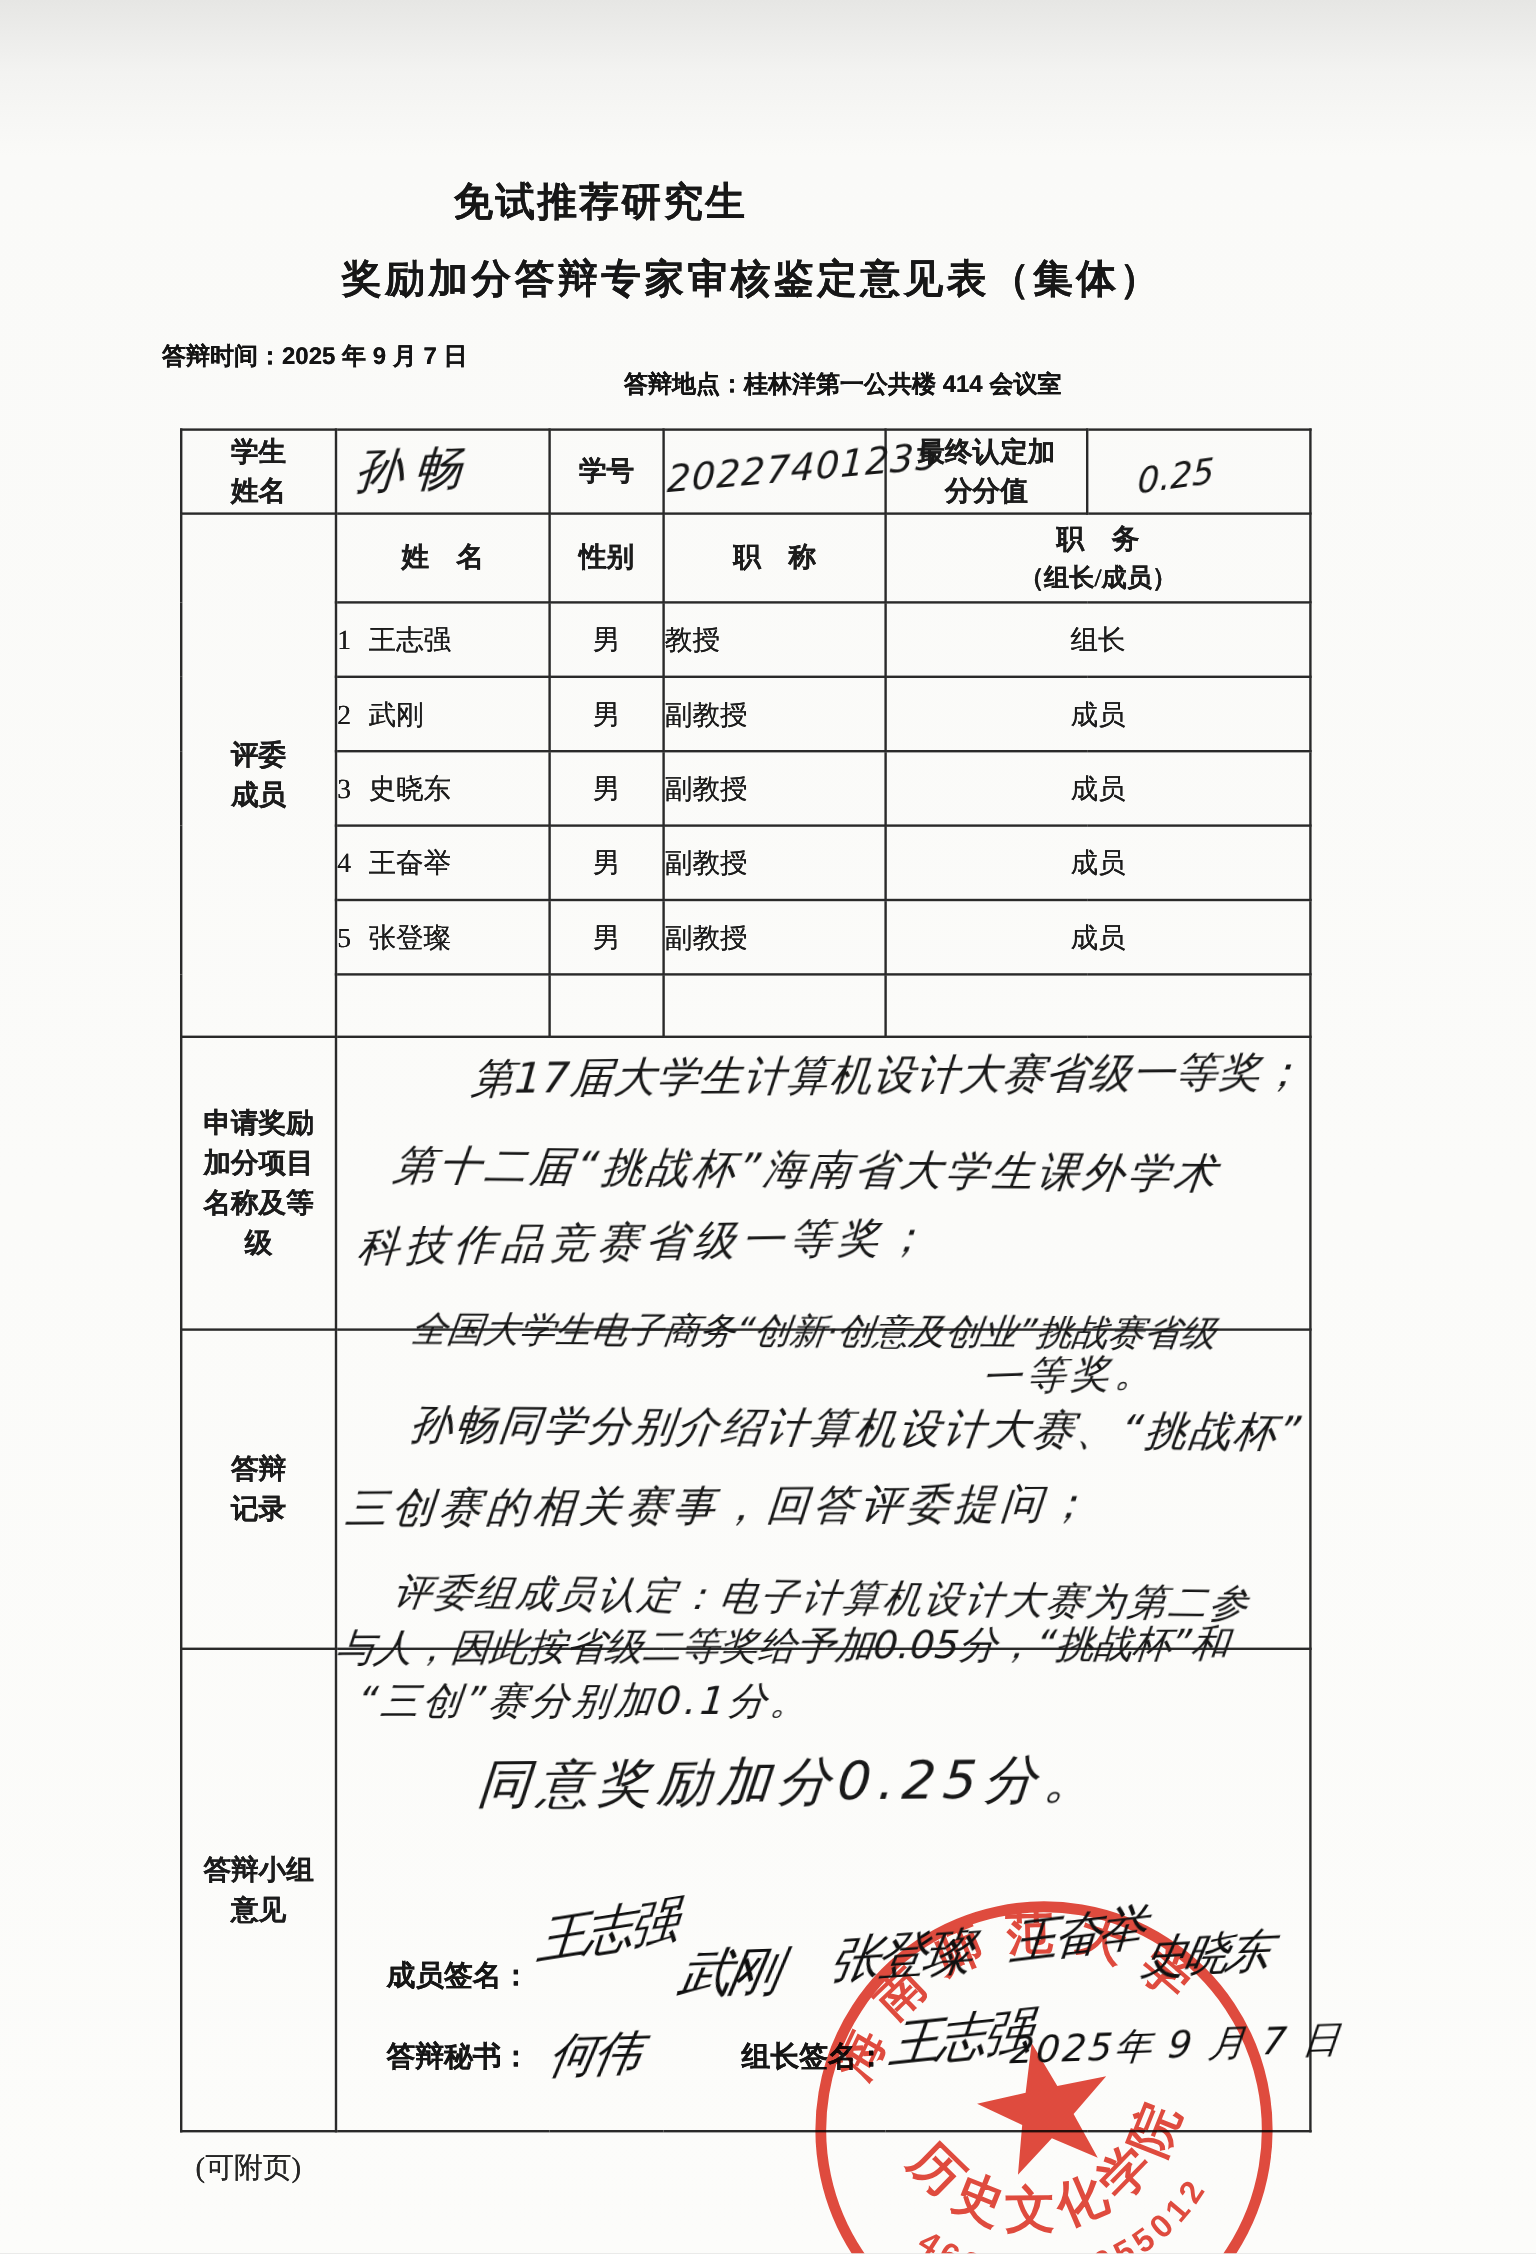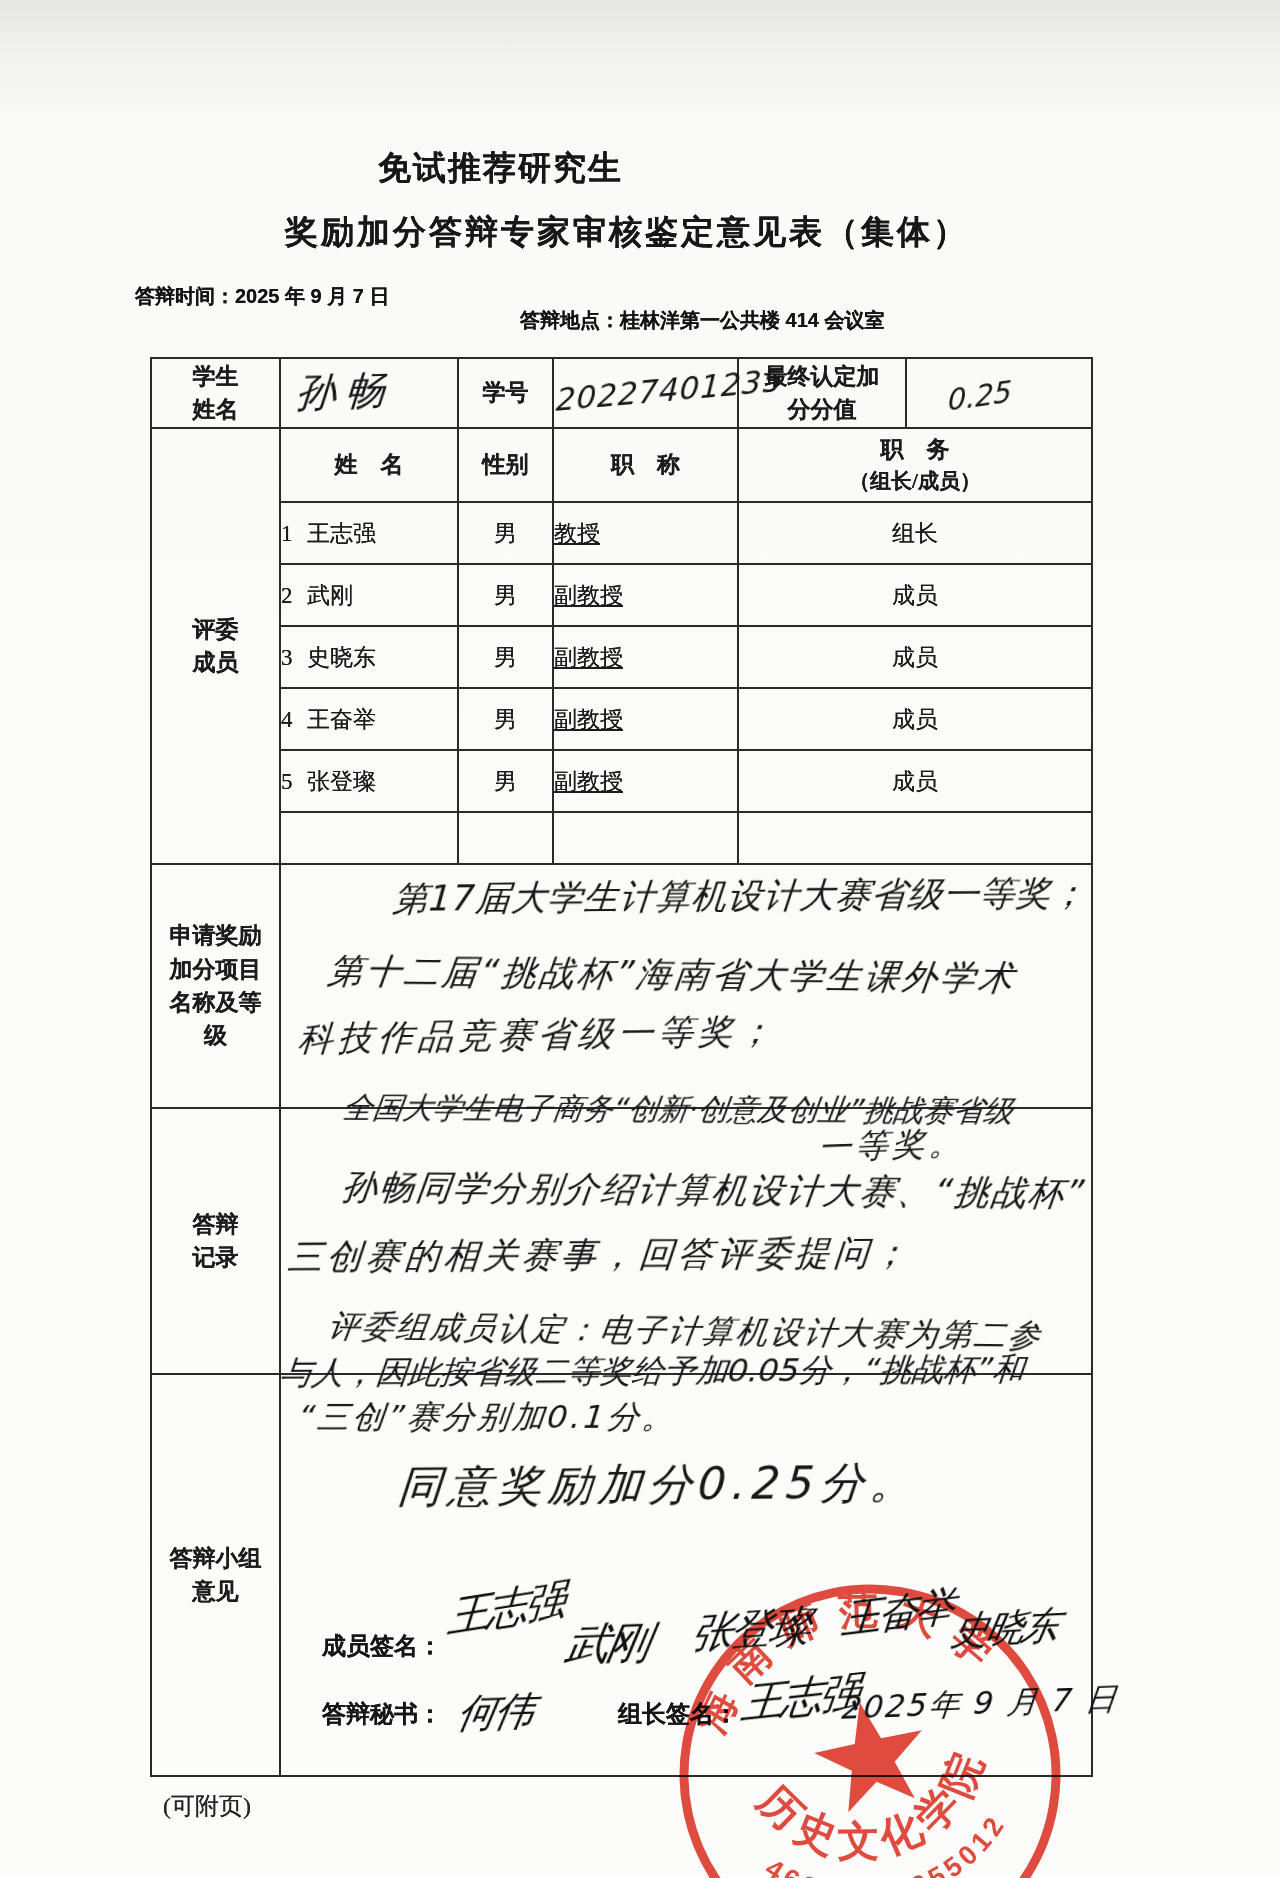--- a/index.html
+++ b/index.html
@@ -38,21 +38,21 @@
   td.c   { text-align:center; }
   tr.rA  { height:70px; }
   tr.rB  { height:74px; }
   tr.mem { height:62px;margin-top:12px; }
   tr.emptyrow { height:52px; }
   tr.rI  { height:244px; }
   tr.rJ  { height:266px; }
   tr.rK  { height:402px; }
   td.mname { padding-left:16px; }
   td.mname .no { display:inline-block; width:26px; }
-  td.mtitle { padding-left:38px;text-decoration:underline; }
+  td.mtitle { padding-left:38px; }
   .sub { font-size:21px; }
 
   
   .hw {
     position:absolute; font-family:"DejaVu Sans", sans-serif; font-style:italic;
     color:#181818; white-space:nowrap; transform-origin:left center;
     filter:blur(.25px); z-index:5;
   }
   #hw-name  { left:296px; top:366px; font-size:40px; letter-spacing:9px; transform:rotate(-2deg) skewX(-6deg); }
   #hw-id    { left:556px; top:382px; font-size:31px; letter-spacing:1px; transform:rotate(-5deg) skewX(-8deg); }

